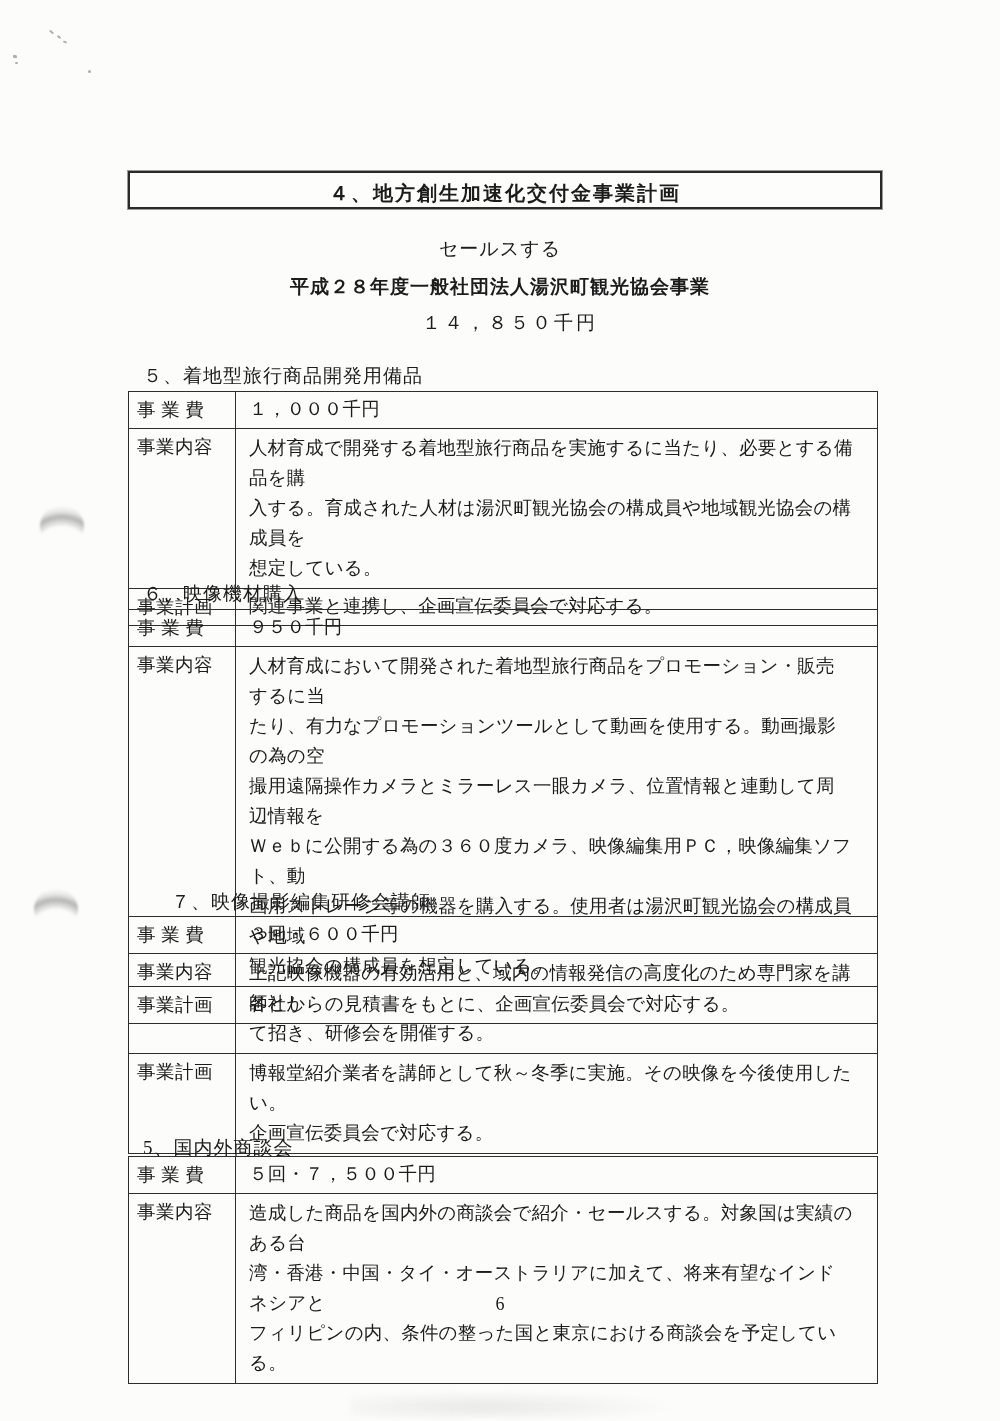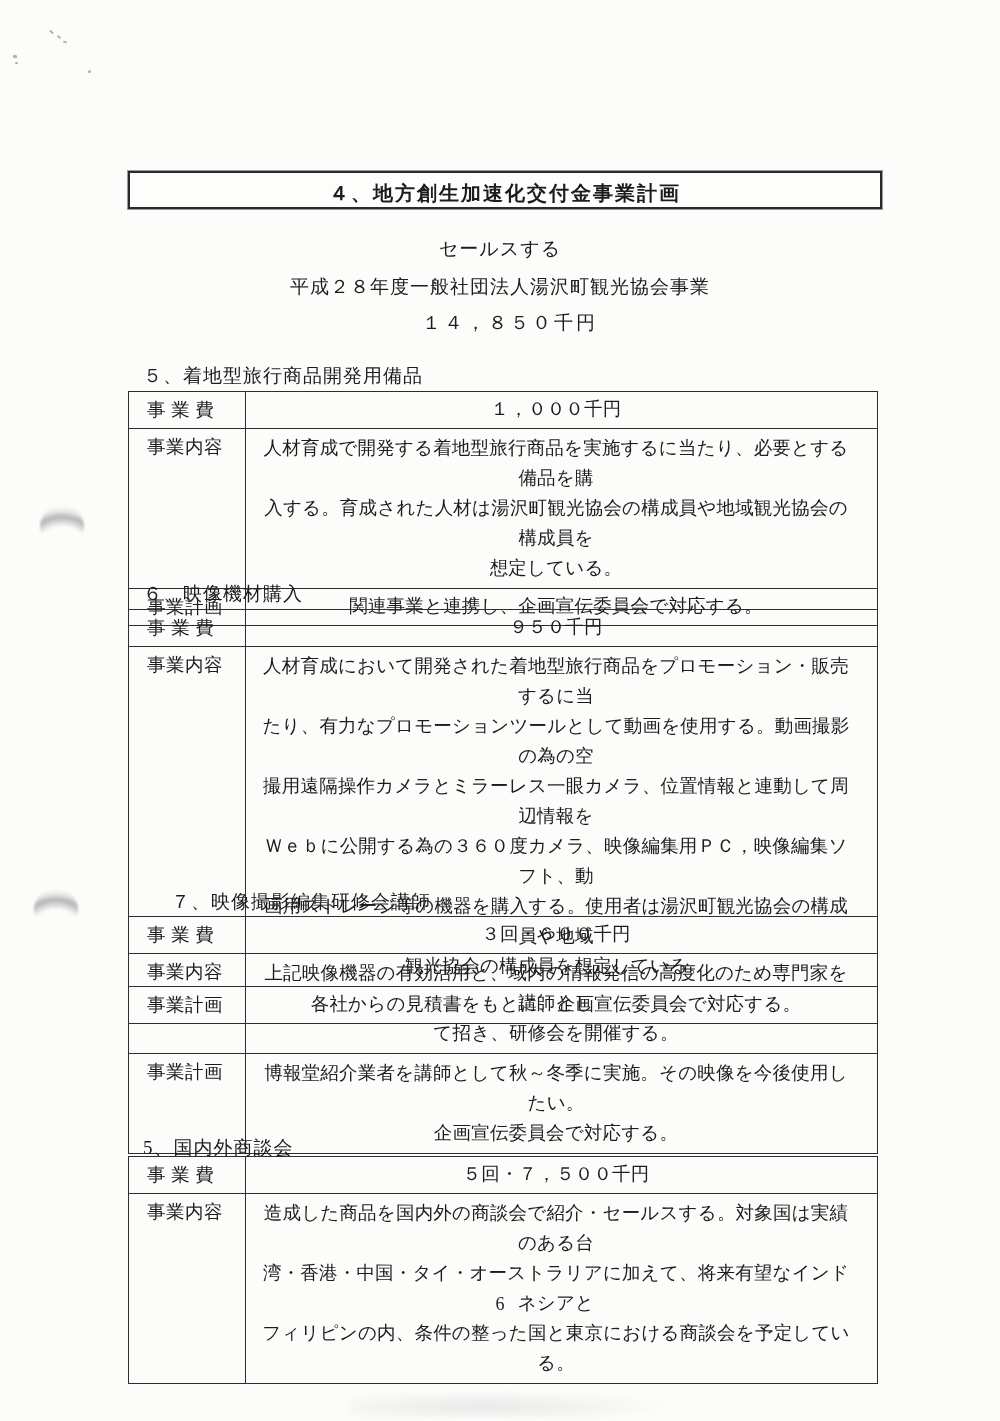--- a/index.html
+++ b/index.html
@@ -20,52 +20,51 @@
     display:flex;align-items:flex-end;justify-content:center;
     font-size:20px;font-weight:bold;letter-spacing:2px;
     background:#fdfdfc;
   }
   
   .hdr-line{
     position:absolute;left:0;width:100%;text-align:center;
     font-size:19px;letter-spacing:1px;
   }
   .hdr-1{top:236px;}
-  .hdr-2{top:274px;}
+  .hdr-2{top:274px;font-weight:bold;}
   .hdr-3{top:310px;letter-spacing:3px;padding-left:10px;}
   
   .sec-heading{
     position:absolute;left:143px;
     font-size:19px;letter-spacing:1px;white-space:nowrap;
   }
   .h5{top:363px;} .h6{top:581px;} .h7{top:889px;margin-left:28px;} .h8{top:1135px;}
 
   table.biz{
     position:absolute;left:128px;width:750px;
     border-collapse:collapse;table-layout:fixed;
     font-size:18.5px;
   }
   .t5{top:391px;} .t6{top:609px;} .t7{top:916px;} .t8{top:1156px;}
   table.biz td{
     border:1.6px solid #2d2d2d;
     vertical-align:top;
   }
   td.lbl{
     width:94px;
-    padding:5px 4px 5px 18px;
+    padding:5px 4px 5px 8px;
     line-height:26px;
     letter-spacing:0.5px;
     white-space:nowrap;overflow:hidden;
   }
   td.val{
     padding:4px 24px 5px 13px;
     line-height:30px;
     white-space:pre-line;
     letter-spacing:0.2px;
-    text-align:center;
   }
   tr.single td.val{line-height:26px;}
   
   .page-num{
     position:absolute;left:0;width:100%;top:1294px;
     text-align:center;font-size:18px;
   }
   
   .hole{
     position:absolute;width:44px;height:42px;border-radius:50%;

